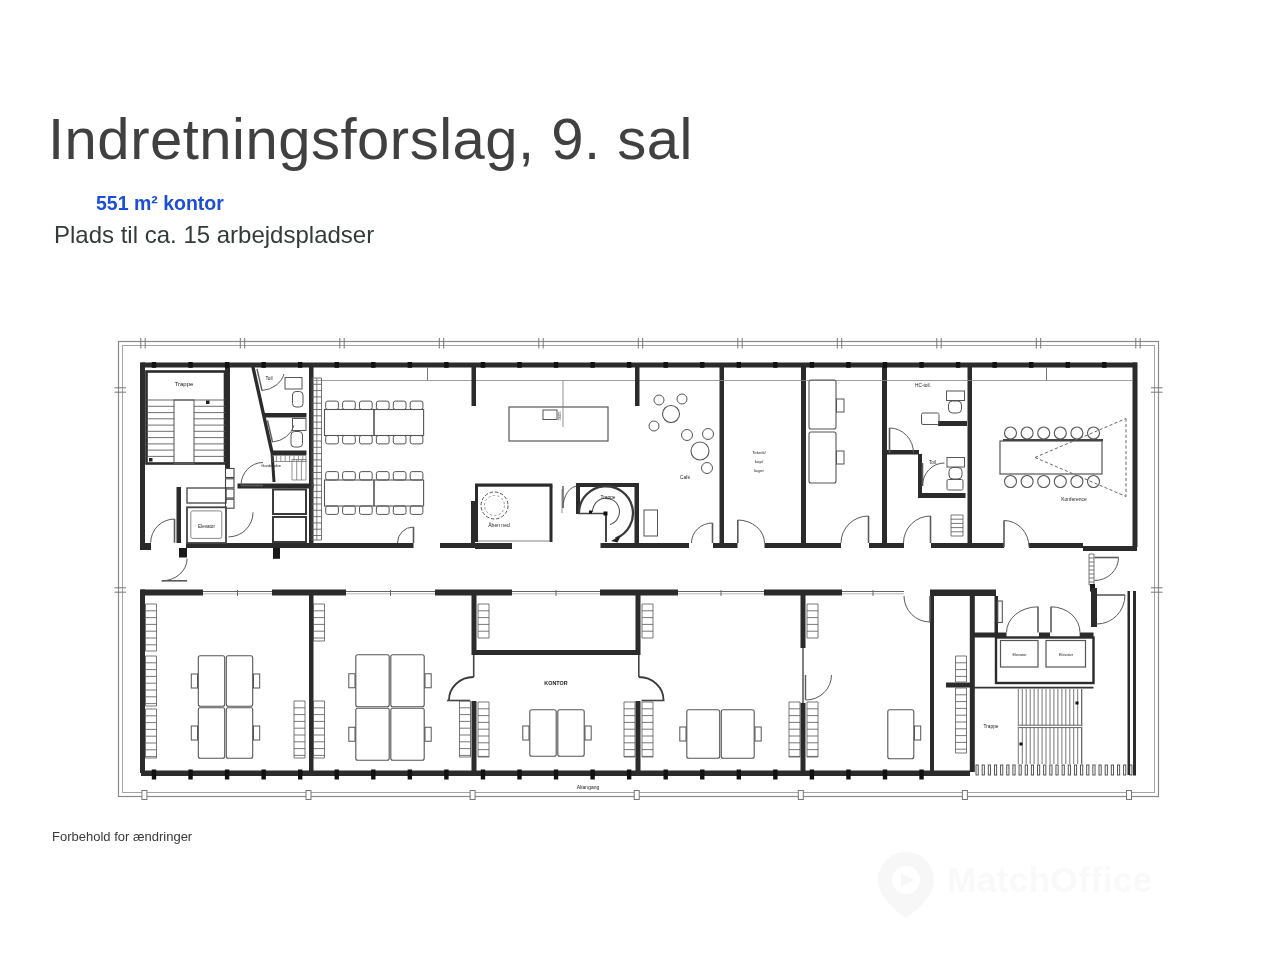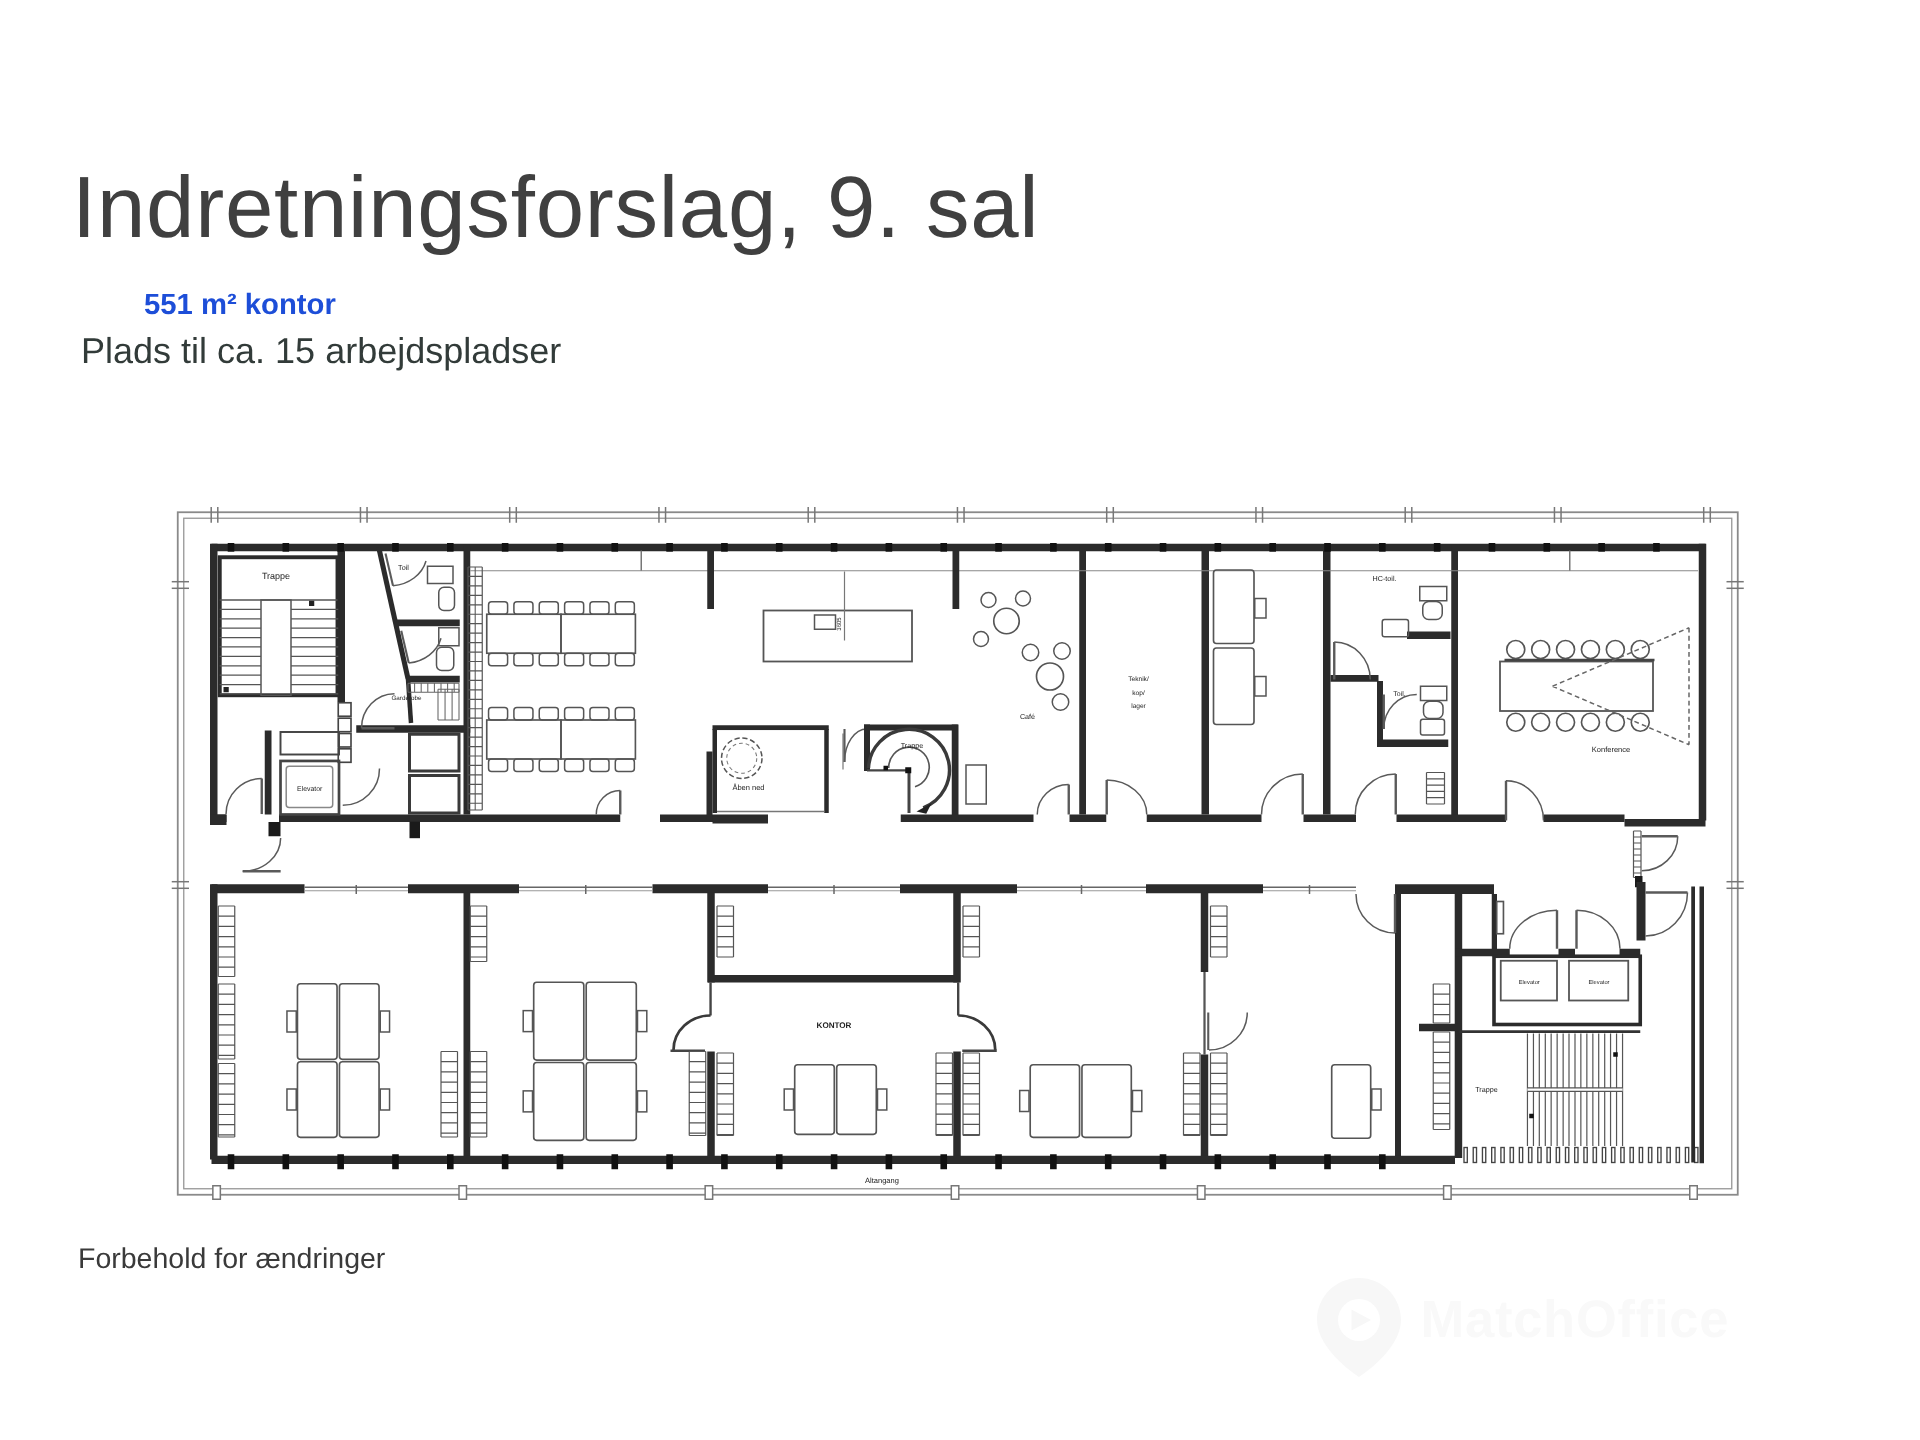--- a/index.html
+++ b/index.html
@@ -3,21 +3,21 @@
 <meta charset="utf-8">
 <style>
   html,body { margin:0; padding:0; background:#ffffff; }
   body { width:1280px; height:960px; position:relative; overflow:hidden;
          font-family:"Liberation Sans", sans-serif; }
   .title { position:absolute; left:48px; top:105px; font-size:58px; font-weight:300;
             color:#404040; letter-spacing:0.5px; }
   .sub1 { position:absolute; left:54px; top:192px; font-size:19.5px; font-weight:bold;
            color:#1d4ed8;margin-left:42px; }
   .sub2 { position:absolute; left:54px; top:221px; font-size:24px; color:#323b39; }
-  .foot { position:absolute; left:52px; top:829px; font-size:19px; color:#3a3a3a; }
+  .foot { position:absolute; left:52px; top:829px; font-size:13px; color:#3a3a3a; }
   .wm { position:absolute; left:947px; top:860px; font-size:35px; font-weight:bold;
          color:#f9f9f9; letter-spacing:0.5px; }
 </style>
 </head>
 <body>
 <div class="title">Indretningsforslag, 9. sal</div>
 <div class="sub1">551 m² kontor</div>
 <div class="sub2">Plads til ca. 15 arbejdspladser</div>
 <div class="foot">Forbehold for ændringer</div>
 <svg width="1280" height="960" viewBox="0 0 1280 960" style="position:absolute;left:0;top:0">

